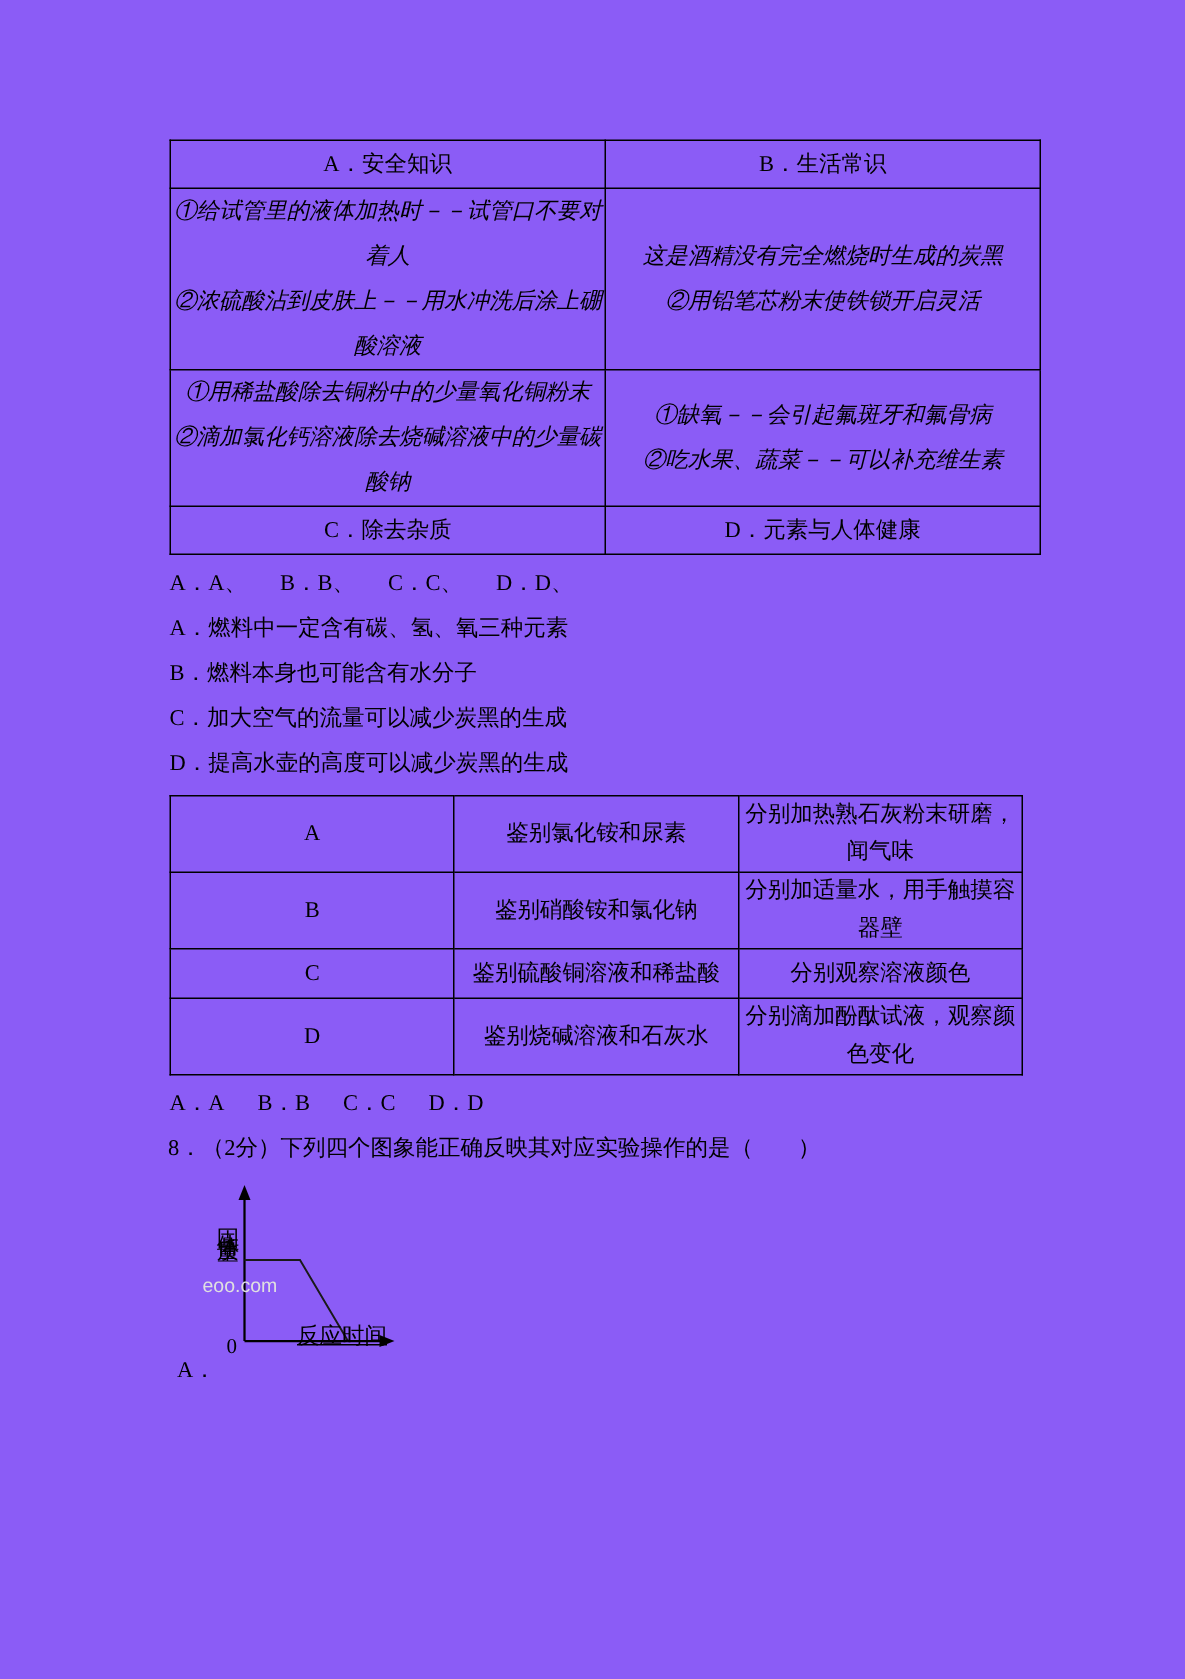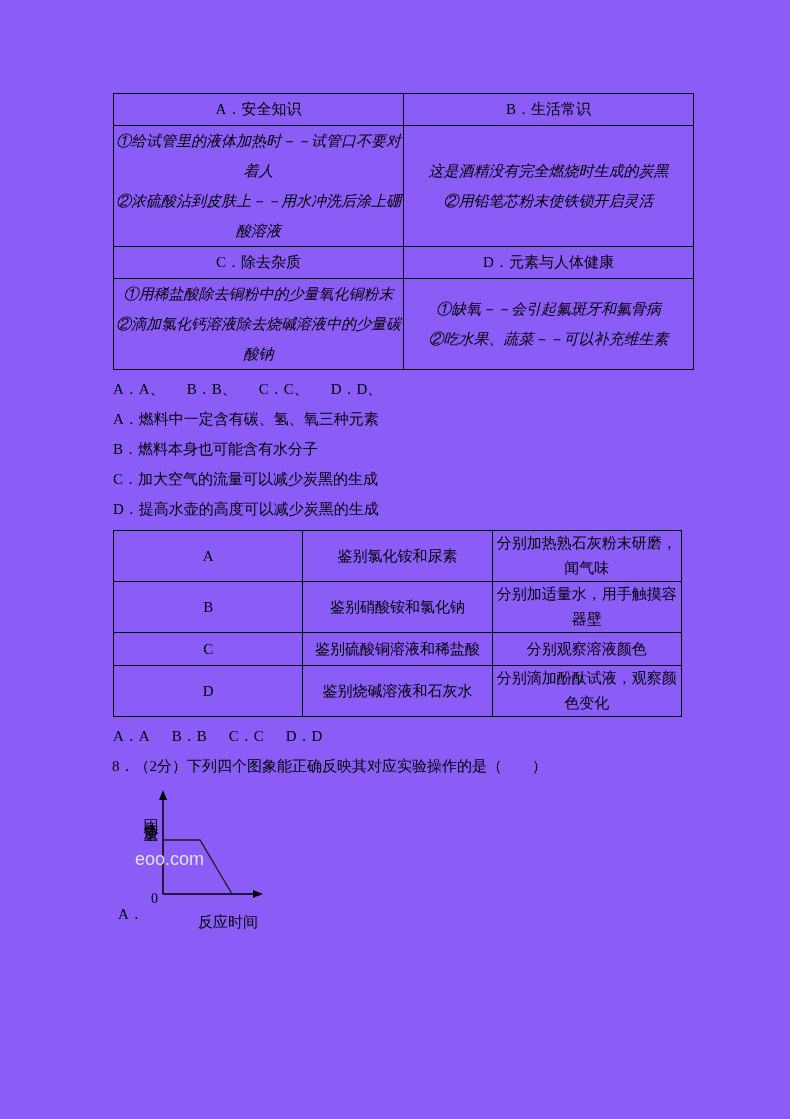--- a/index.html
+++ b/index.html
@@ -47,24 +47,24 @@
     height: 126px;
     margin: 8px 0 0 115px;
   }
   .chart svg { position: absolute; left: 0; top: 0; }
   .chart .ylabel {
     position: absolute; left: 26px; top: 18px;
     writing-mode: vertical-rl; text-orientation: upright;
     letter-spacing: 3px; font-size: 15px;
   }
   .chart .origin { position: absolute; left: 36px; top: 102px; font-size: 14px; }
-  .chart .xlabel { position: absolute; left: 83px; top: 124px; font-size: 15px; }
+  .chart .xlabel { position: absolute; left: 83px; top: 92px; font-size: 15px; text-decoration: underline; }
   .chart .watermark {
     position: absolute; left: 20px; top: 60px;
-    color: #e0e0e0; font-size: 18px;
+    color: #e0e0e0; font-size: 13px;
     font-family: "Liberation Sans", sans-serif;
   }
   .optA { margin: -16px 0 0 118px; line-height: 30px; }
 </style>
 </head>
 <body>
 
 <div class="page">
 
   <table class="tbl tbl1">
@@ -77,32 +77,32 @@
       <td>
         <p>①给试管里的液体加热时－－试管口不要对着人</p>
         <p>②浓硫酸沾到皮肤上－－用水冲洗后涂上硼酸溶液</p>
       </td>
       <td>
         <p>这是酒精没有完全燃烧时生成的炭黑</p>
         <p>②用铅笔芯粉末使铁锁开启灵活</p>
       </td>
     </tr>
     <tr>
-      <th>C．除去杂质</th>
-      <th>D．元素与人体健康</th>
-    </tr>
-    <tr>
       <td>
         <p>①用稀盐酸除去铜粉中的少量氧化铜粉末</p>
         <p>②滴加氯化钙溶液除去烧碱溶液中的少量碳酸钠</p>
       </td>
       <td>
         <p>①缺氧－－会引起氟斑牙和氟骨病</p>
         <p>②吃水果、蔬菜－－可以补充维生素</p>
       </td>
+    </tr>
+    <tr>
+      <th>C．除去杂质</th>
+      <th>D．元素与人体健康</th>
     </tr>
   </tbody>
     </table>
 
   <div class="answers">
     <span>A．A、</span><span>B．B、</span><span>C．C、</span><span>D．D、</span>
   </div>
 
   <div class="opt">A．燃料中一定含有碳、氢、氧三种元素</div>
   <div class="opt">B．燃料本身也可能含有水分子</div>

